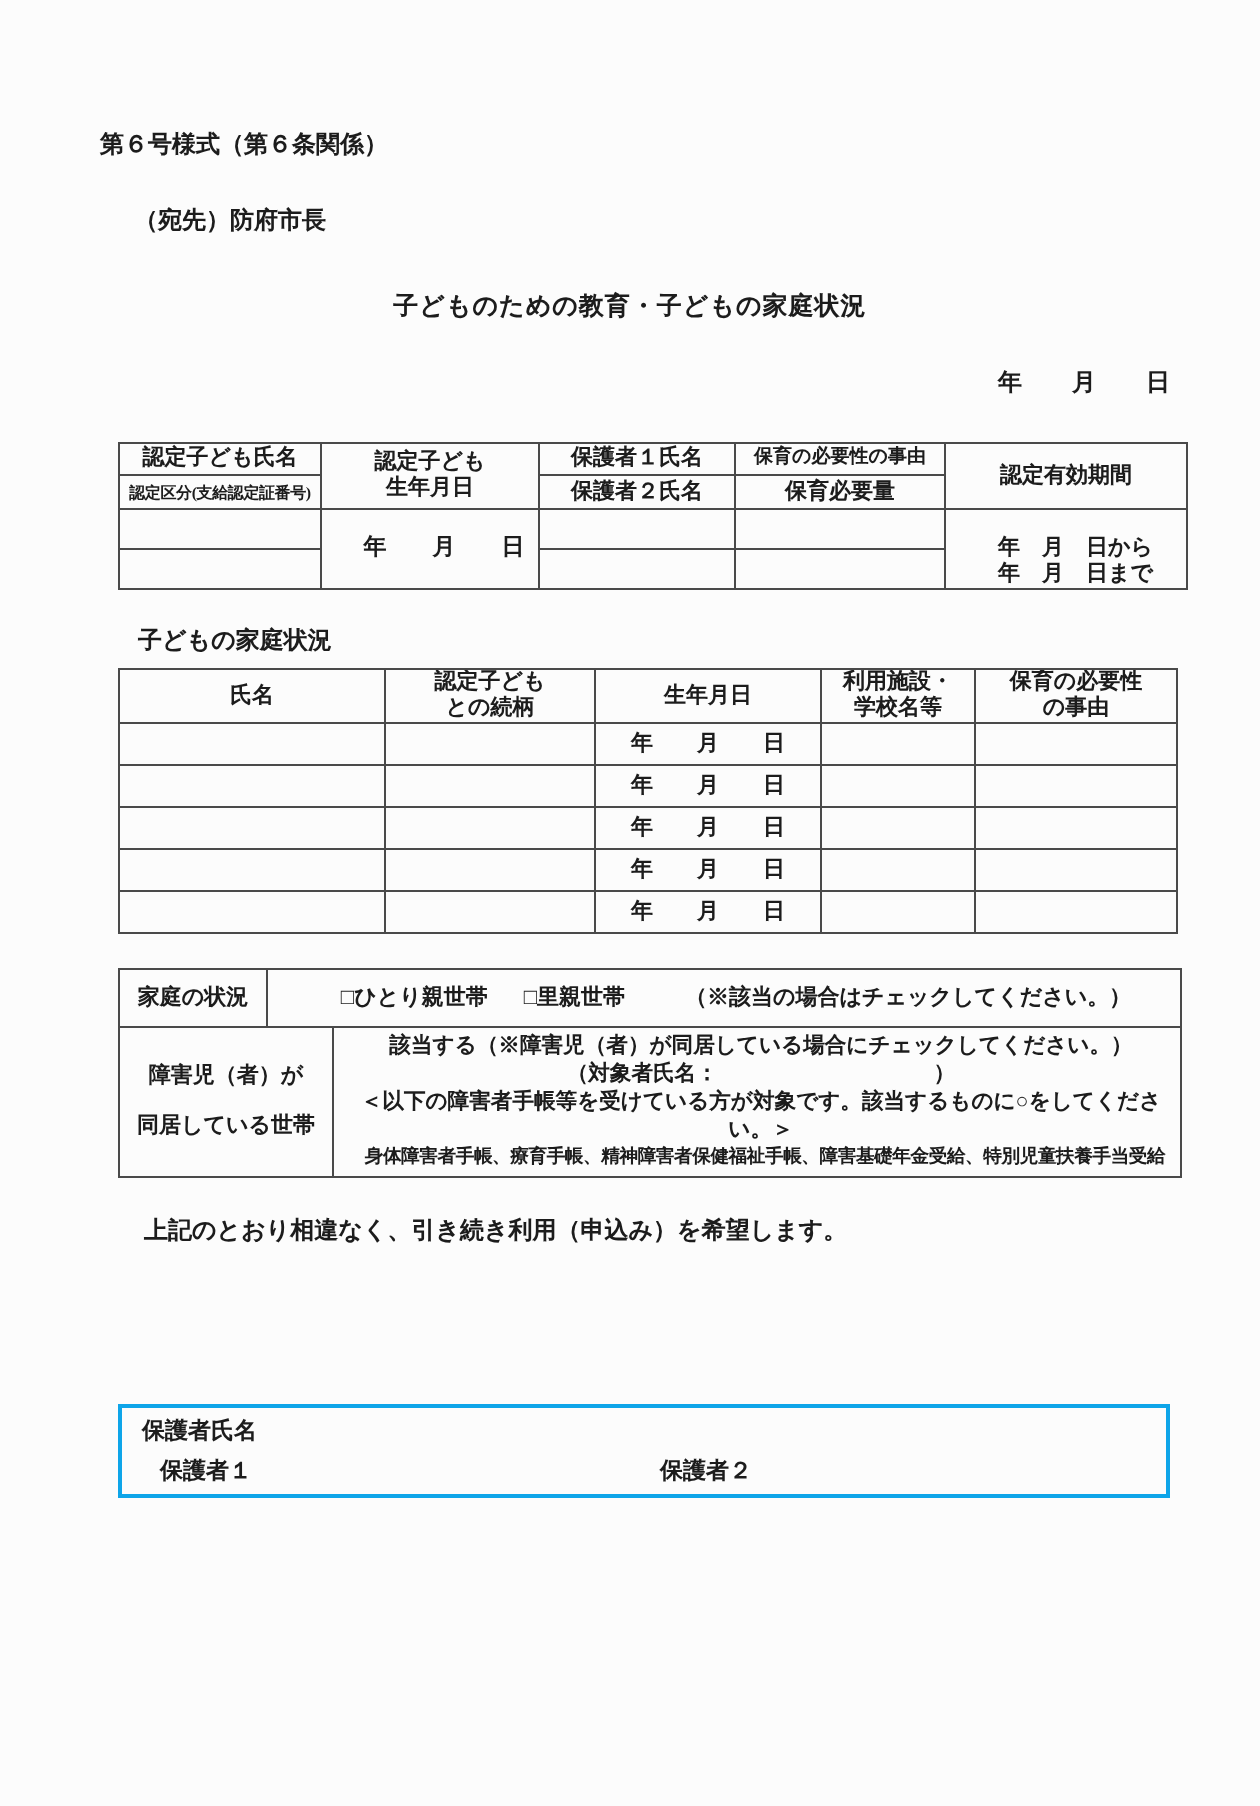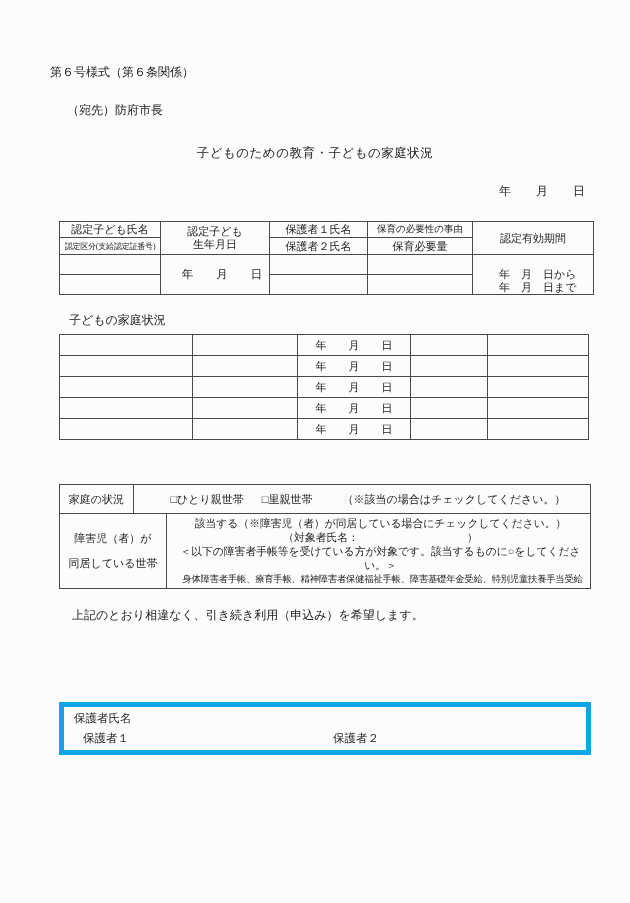--- a/index.html
+++ b/index.html
@@ -1,21 +1,21 @@
 <!DOCTYPE html>
 <html><head>
 <meta charset="utf-8">
 <style>
   html,body{margin:0;padding:0;}
   body{
     width:630px;height:903px;position:relative;overflow:hidden;
     background:#fcfcfc;color:#1c1c1c;
     font-family:"Liberation Serif","DejaVu Serif",serif;
   }
-  .abs{position:absolute;}
+  .abs{position:absolute;font-weight:bold;}
   .form-number{left:50px;top:64px;font-size:12px;}
   .addressee{left:67px;top:102px;font-size:12px;}
   .doc-title{left:0;top:145px;width:630px;text-align:center;font-size:12.5px;letter-spacing:.5px;}
   .date-line{left:470px;top:183px;width:130px;font-size:12px;}
   .date-line span{position:absolute;top:0;}
   .dy{left:29px;} .dm{left:66px;} .dd{left:103px;}
 
   table{border-collapse:collapse;table-layout:fixed;}
   td{border:1px solid #4a4a4a;text-align:center;vertical-align:middle;
      padding:0;font-size:11px;line-height:13px;overflow:hidden;}
@@ -51,21 +51,21 @@
   .gap30{margin-left:30px;}
   .m50{margin-left:50px;} .m27{margin-left:27px;} .m25{margin-left:25px;}
   .types-line{font-size:9.3px;padding-left:4px;letter-spacing:-.2px;}
   .target-field{display:inline-block;width:108px;height:10px;}
 
   
   .consent{left:59px;top:605px;width:545px;}
   .consent p{margin:0;font-size:12px;line-height:21.5px;text-indent:13px;white-space:pre-line;}
 
   
-  .sign-box{left:59px;top:702px;width:522px;height:43px;border:5px solid #0ea5e9;font-size:11.5px;}
+  .sign-box{left:59px;top:702px;width:522px;height:43px;border:2px solid #0ea5e9;font-size:11.5px;}
   .sign-title{position:absolute;left:10px;top:4px;}
   .sign-g1{position:absolute;left:19px;top:24px;}
   .sign-g2{position:absolute;left:269px;top:24px;}
   .sign-field{position:absolute;top:24px;width:150px;height:14px;}
   .sf1{left:75px;} .sf2{left:325px;}
 </style>
 </head>
 <body>
 
 <div class="abs form-number">第６号様式（第６条関係）</div>
@@ -122,20 +122,30 @@
 <div class="abs sec-title">子どもの家庭状況</div>
 <table class="abs t2">
   <colgroup>
       <col style="width:133px">
       <col style="width:105px">
       <col style="width:113px">
       <col style="width:77px">
       <col style="width:101px">
     </colgroup>
   <tbody>
+      <tr class="head">
+    <td>氏名</td>
+    <td class="pre">認定子ども
+との続柄</td>
+    <td>生年月日</td>
+    <td class="pre">利用施設・
+学校名等</td>
+    <td class="pre">保育の必要性
+の事由</td>
+  </tr>
   <tr class="row">
     <td></td>
     <td></td>
     <td><span>年　　月　　日</span></td>
     <td></td>
     <td></td>
   </tr>
   <tr class="row">
     <td></td>
     <td></td>

